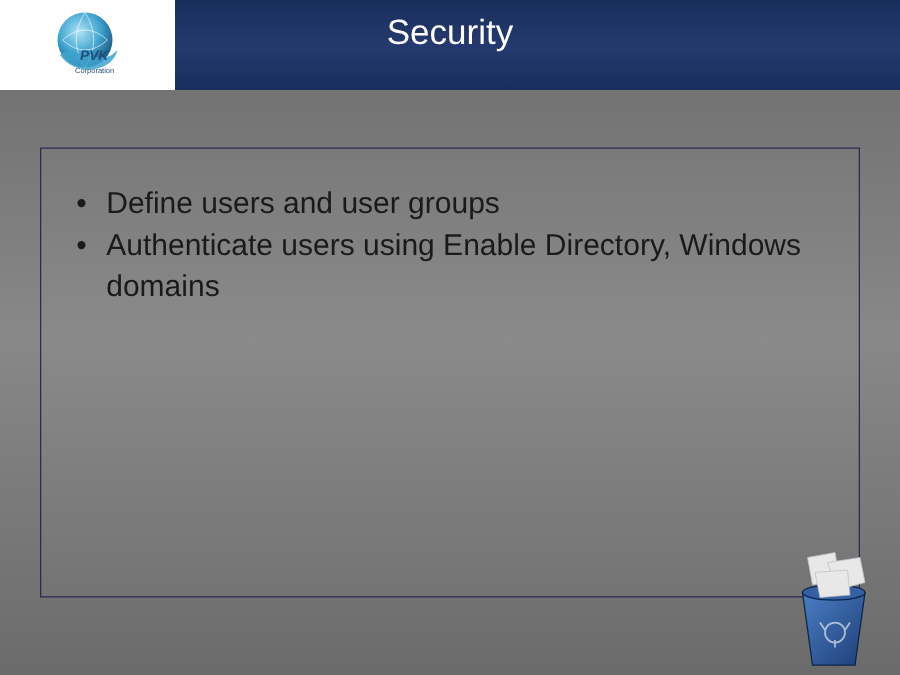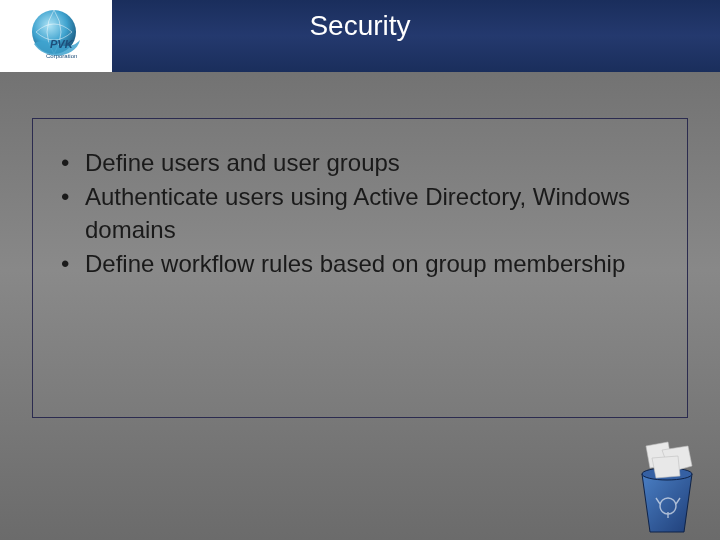--- a/index.html
+++ b/index.html
@@ -16,21 +16,21 @@
     top: 0;
     left: 0;
     width: 720px;
     height: 72px;
     background: linear-gradient(180deg, #1a2e5c 0%, #24396e 50%, #1a2e5c 100%);
   }
   .logo-box {
     position: absolute;
     top: 0;
     left: 0;
-    width: 112px;
+    width: 140px;
     height: 72px;
     background: #ffffff;
     display: flex;
     align-items: center;
     justify-content: center;
   }
   .logo-globe {
     width: 60px;
     height: 60px;
     position: relative;
@@ -44,21 +44,21 @@
     text-align: center;
     color: #ffffff;
     font-size: 28px;
     font-weight: 400;
   }
   .content-frame {
     position: absolute;
     top: 118px;
     left: 32px;
     width: 656px;
-    height: 300px;
+    height: 360px;
     border: 1px solid #2b2b4f;
     background: rgba(255,255,255,0.02);
     padding: 28px 16px 12px 16px;
   }
   .bullets {
     list-style: none;
     color: #1a1a1a;
     font-size: 24px;
     line-height: 1.35;
   }
@@ -106,22 +106,21 @@
       <text x="20" y="52" font-family="Arial" font-size="6" fill="#1d4e7a">Corporation</text>
     </svg>
   </div>
 </div>
 
 <h1 class="title">Security</h1>
 
 <div class="content-frame">
   <ul class="bullets">
     <li>Define users and user groups</li>
-    <li>Authenticate users using Active Directory, Windows domains</li>
-    <li>Define workflow rules based on group membership</li>
+    <li>Authenticate users using Enable Directory, Windows domains</li>
   </ul>
 </div>
 
 <div class="recycle-bin">
   <svg viewBox="0 0 90 100">
     <defs>
       <linearGradient id="bin" x1="0" y1="0" x2="1" y2="1">
         <stop offset="0%" stop-color="#4a7fc4"></stop>
         <stop offset="100%" stop-color="#1f3e78"></stop>
       </linearGradient>

